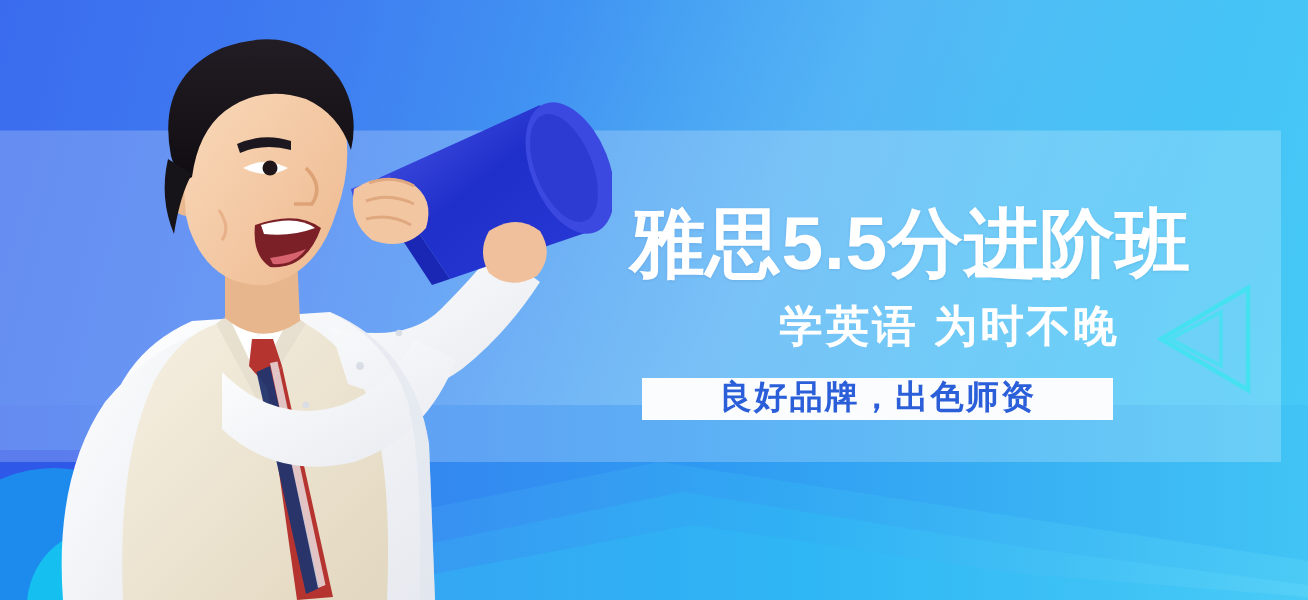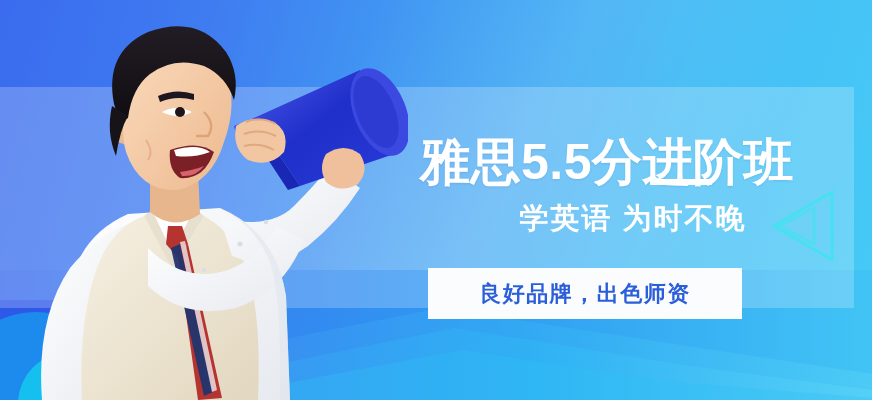--- a/index.html
+++ b/index.html
@@ -95,24 +95,24 @@
     width:430px;
     text-align:center;
     font-size:29px; line-height:1.25;
     font-weight:700;
     color:#ffffff;
     letter-spacing:2px;
     white-space:nowrap;
   }
 
   .badge{
-    position:absolute; left:10px; top:268px;
-    width:314px; height:51px;
+    position:absolute; left:10px; top:252px;
+    width:314px; height:28px;
     background:#fbfcfe;
-    display:flex; align-items:center; justify-content:center;
+    display:flex; align-items:flex-end; justify-content:center;
   }
   .badge-text{
     font-size:22px; font-weight:700;
     color:#2b5fd9;
     letter-spacing:1.5px;
     white-space:nowrap;
   }
 </style>
 </head>
 <body>

